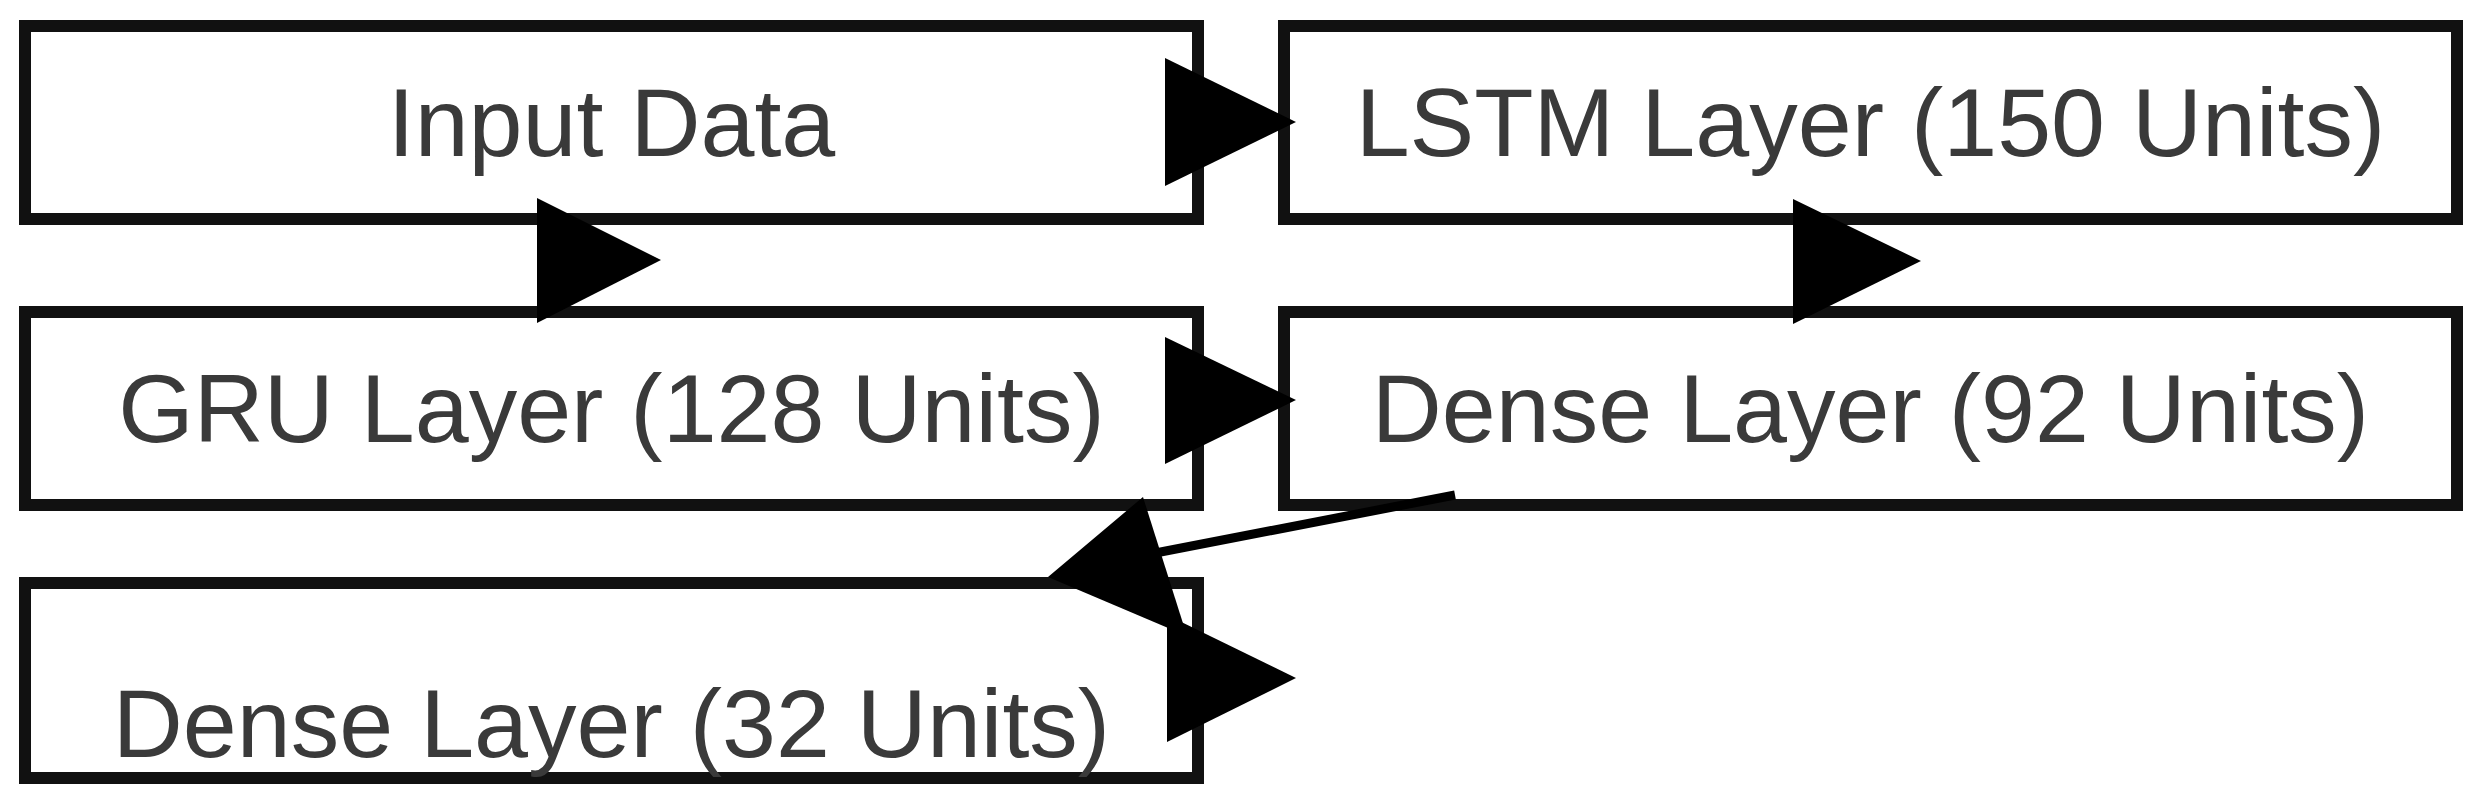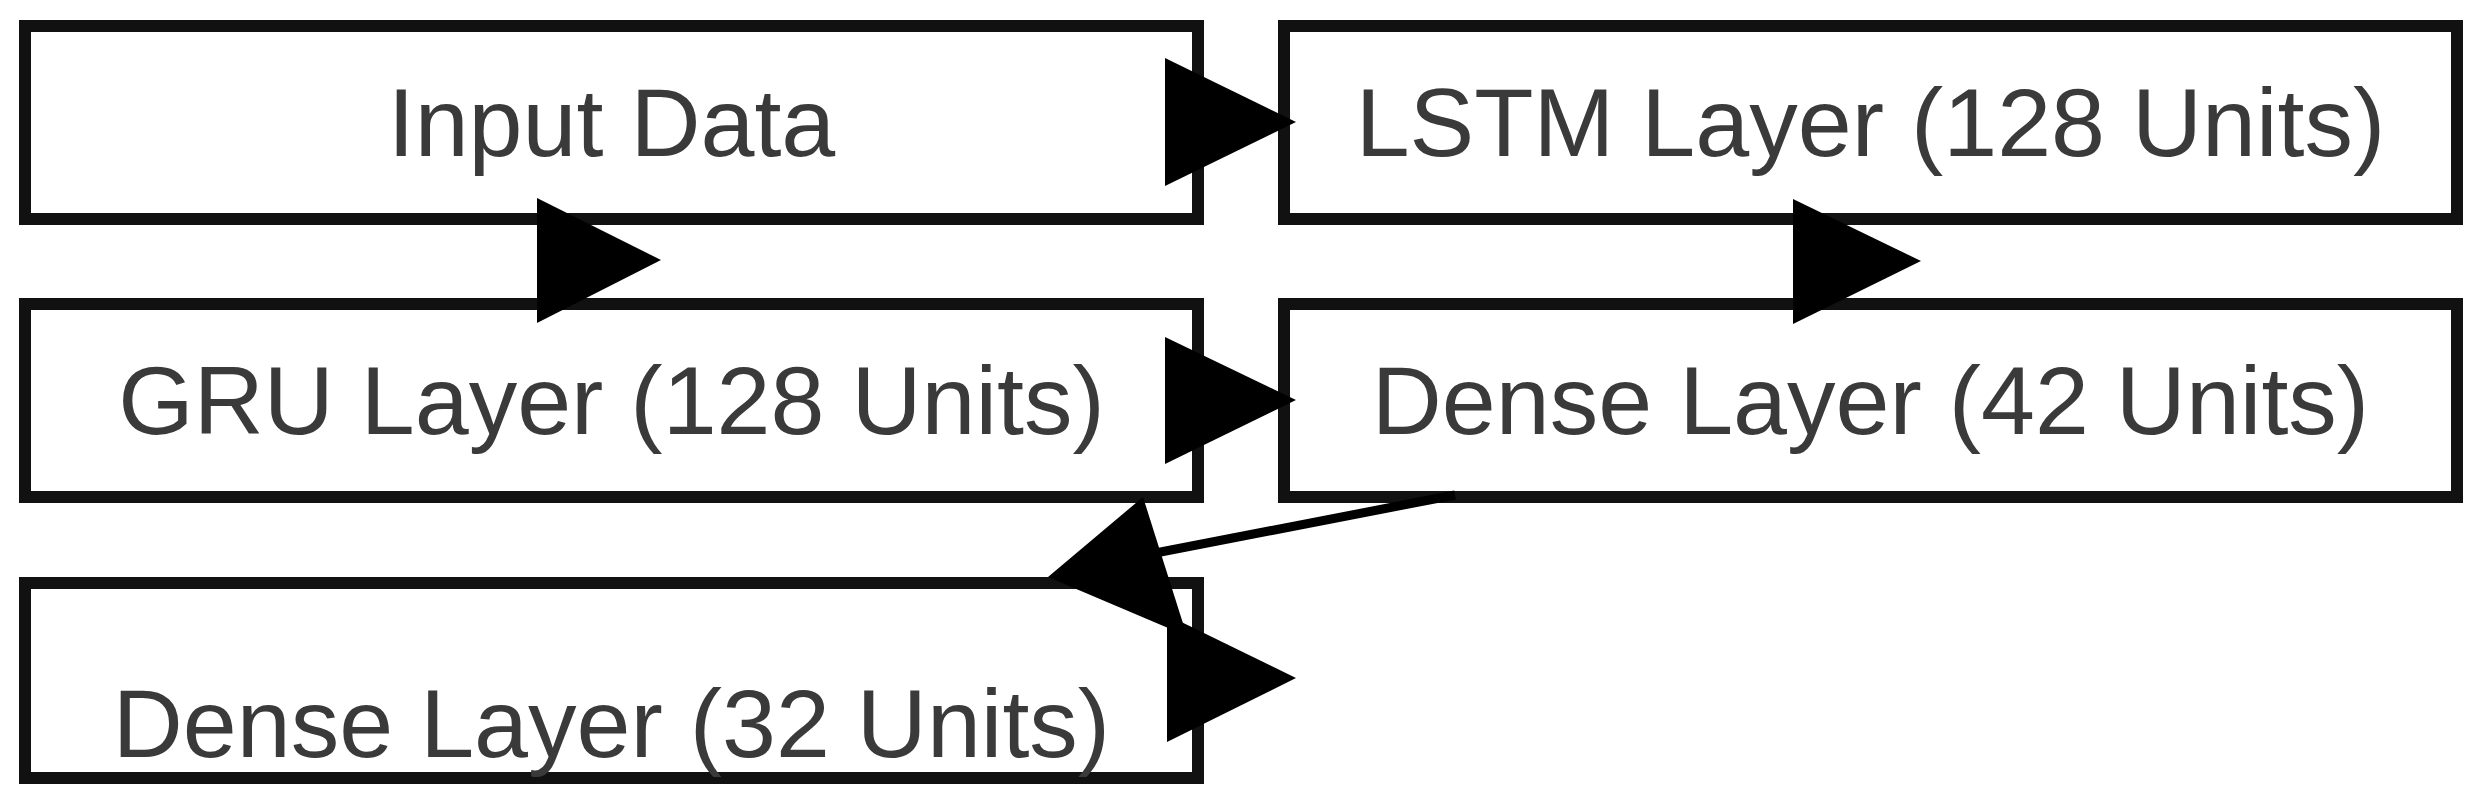--- a/index.html
+++ b/index.html
@@ -22,48 +22,48 @@
     text-align: center;
     color: #3a3a3a;
     font-size: 97px;
     line-height: 1;
     white-space: nowrap;
   }
   
   .col-left  { left: 19px;   width: 1185px; }
   .col-right { left: 1278px; width: 1185px; }
   .row-1 { top: 20px;  height: 205px; }
-  .row-2 { top: 298px; height: 205px; }
+  .row-2 { top: 306px; height: 205px; }
   .row-3 { top: 577px; height: 207px; align-items: flex-end; }
   #arrow-layer {
     position: absolute;
     left: 0; top: 0;
     width: 2489px; height: 800px;
     pointer-events: none;
   }
   #arrow-layer polygon { fill: #000000; }
   #arrow-layer line { stroke: #000000; stroke-width: 9; }
 </style>
 </head>
 <body>
 
 <div id="canvas">
 
   <div class="node col-left row-1">
     <span>Input Data</span>
   </div>
   <div class="node col-right row-1">
-    <span>LSTM Layer (128 Units)</span>
+    <span>LSTM Layer (150 Units)</span>
   </div>
 
   <div class="node col-left row-2">
     <span>GRU Layer (128 Units)</span>
   </div>
   <div class="node col-right row-2">
-    <span>Dense Layer (42 Units)</span>
+    <span>Dense Layer (92 Units)</span>
   </div>
 
   <div class="node col-left row-3">
     <span>Dense Layer (32 Units)</span>
   </div>
 
   <svg id="arrow-layer" viewBox="0 0 2489 800">
 
     <polygon points="1165,58 1296,122 1165,186"></polygon>
 

